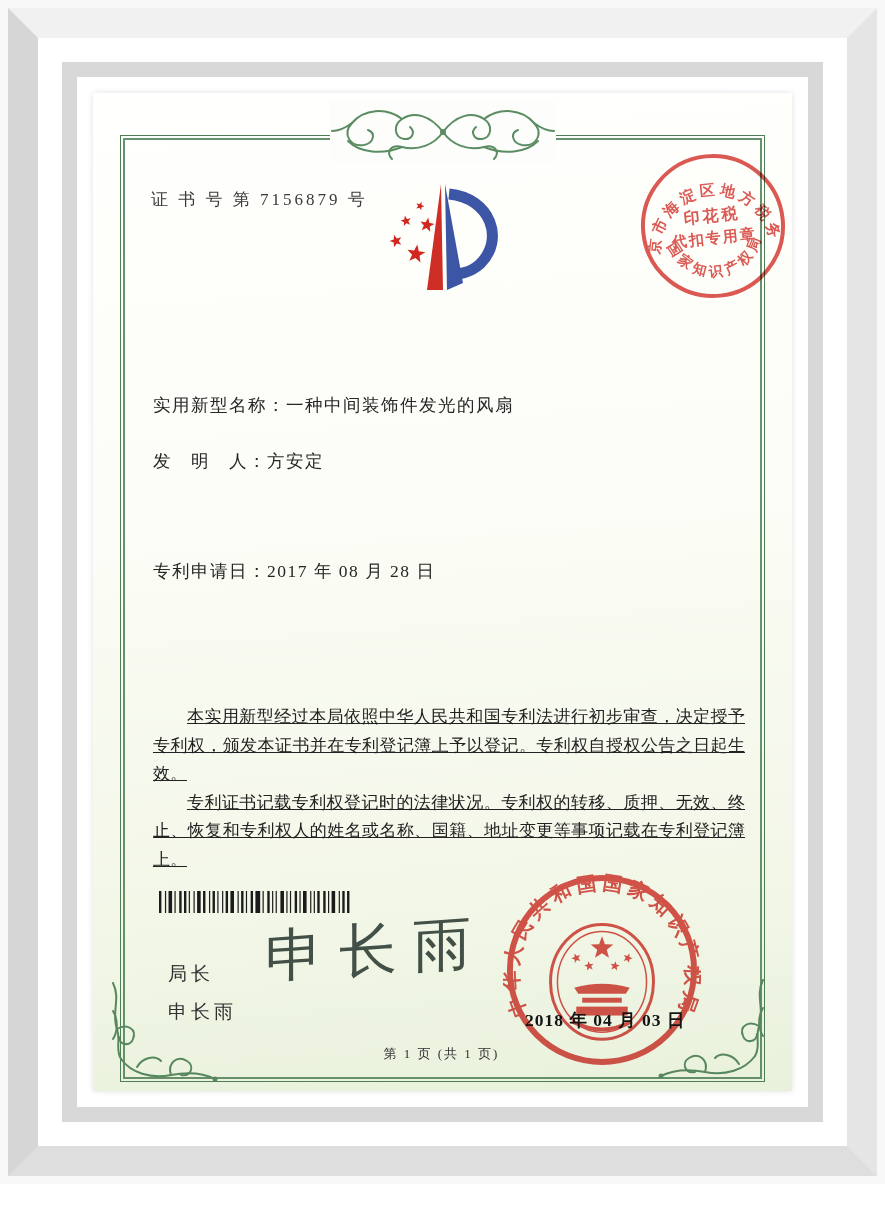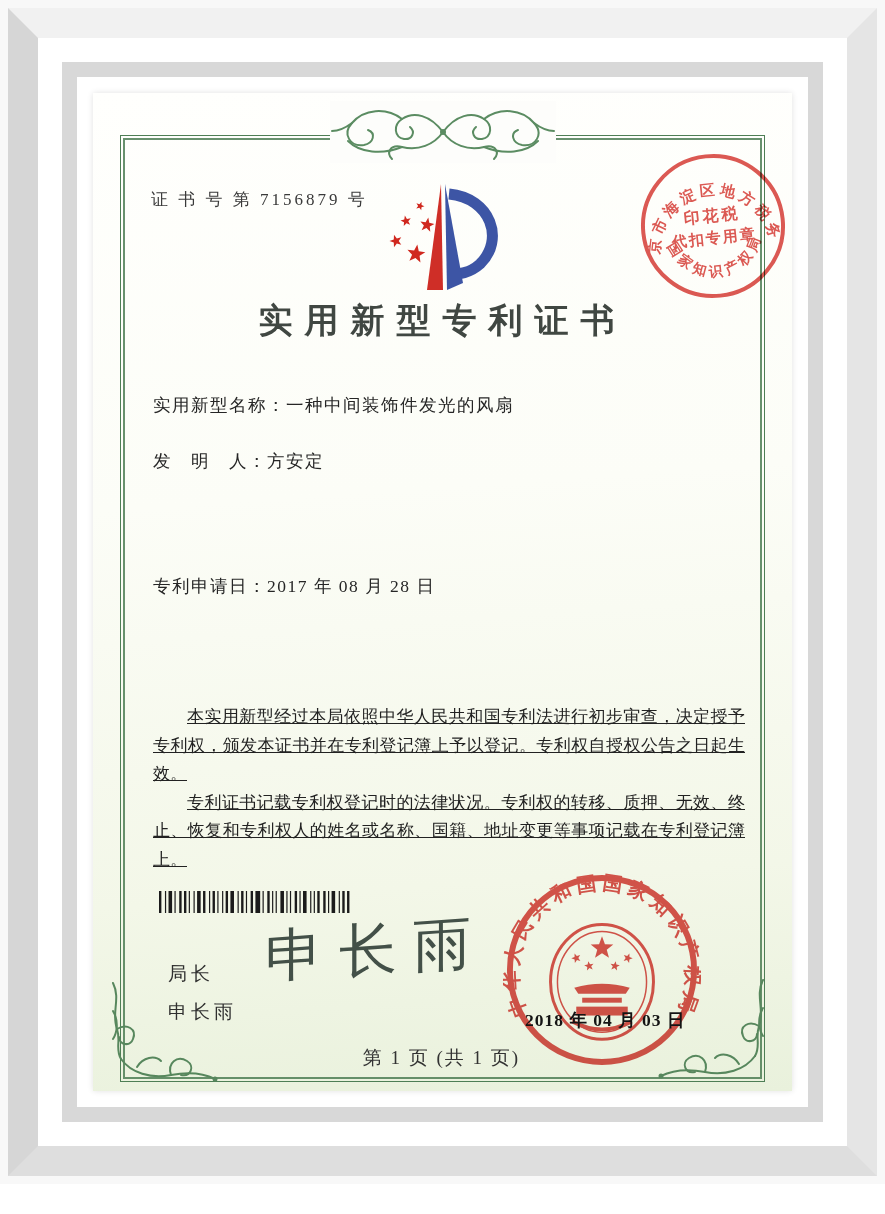--- a/index.html
+++ b/index.html
@@ -43,21 +43,21 @@
            font-family:"Liberation Sans", sans-serif;letter-spacing:4px;margin-top:18px;}
   .officer.t{top:850px;} .officer.n{top:888px;}
   .signature{position:absolute;left:172px;top:818px;width:230px;font-size:58px;
              color:#35433b;letter-spacing:16px;transform:rotate(-4deg) skewX(-4deg);
              white-space:nowrap;opacity:.92;}
   .stamp-office{position:absolute;left:410px;top:778px;width:198px;height:198px;
                 opacity:.9;mix-blend-mode:multiply;}
   .seal-date{position:absolute;left:432px;top:915px;font-size:17.5px;font-weight:700;
              color:#141414;letter-spacing:1px;}
   .page-footer{position:absolute;left:27px;width:643px;top:952px;text-align:center;
-               font-size:19px;letter-spacing:2px;color:#333;}
+               font-size:13px;letter-spacing:2px;color:#333;}
 </style>
 </head>
 <body>
 
 <div class="page">
 
   <div class="f-edge"></div>
   <div class="f-bevel"></div>
   <div class="f-face"></div>
   <div class="f-mat"></div>
@@ -135,25 +135,24 @@
       <text fill="#d8423c" font-size="15" font-weight="700" letter-spacing="4">
         <textPath href="#taxTop" startOffset="50%" text-anchor="middle">北京市海淀区地方税务局</textPath>
       </text>
       <text fill="#d8423c" font-size="14" font-weight="700" letter-spacing="4">
         <textPath href="#taxBot" startOffset="50%" text-anchor="middle">国家知识产权局</textPath>
       </text>
       <text x="75" y="70" text-anchor="middle" fill="#d8423c" font-size="16" font-weight="700" letter-spacing="3">印花税</text>
       <text x="75" y="92" text-anchor="middle" fill="#d8423c" font-size="15" font-weight="700" letter-spacing="2">代扣专用章</text>
     </svg>
 
-    <div class="title">实用新型专利证书</div>
 
     <div class="field" style="top:300px"><span>实用新型名称：</span><span>一种中间装饰件发光的风扇</span></div>
     <div class="field" style="top:356px"><span>发　明　人：</span><span>方安定</span></div>
-    <div class="field" style="top:481px"><span>专利申请日：</span><span>2017 年 08 月 28 日</span></div>
+    <div class="field" style="top:466px"><span>专利申请日：</span><span>2017 年 08 月 28 日</span></div>
 
     <div class="body-text">
       <p>本实用新型经过本局依照中华人民共和国专利法进行初步审查，决定授予专利权，颁发本证书并在专利登记簿上予以登记。专利权自授权公告之日起生效。</p>
       <p>专利证书记载专利权登记时的法律状况。专利权的转移、质押、无效、终止、恢复和专利权人的姓名或名称、国籍、地址变更等事项记载在专利登记簿上。</p>
     </div>
 
     <svg class="barcode" viewBox="0 0 163 22" preserveAspectRatio="none">
         <g fill="#1b1b1b">
           <rect x="0" y="0" width="2" height="22"></rect>
           <rect x="5" y="0" width="1" height="22"></rect>

